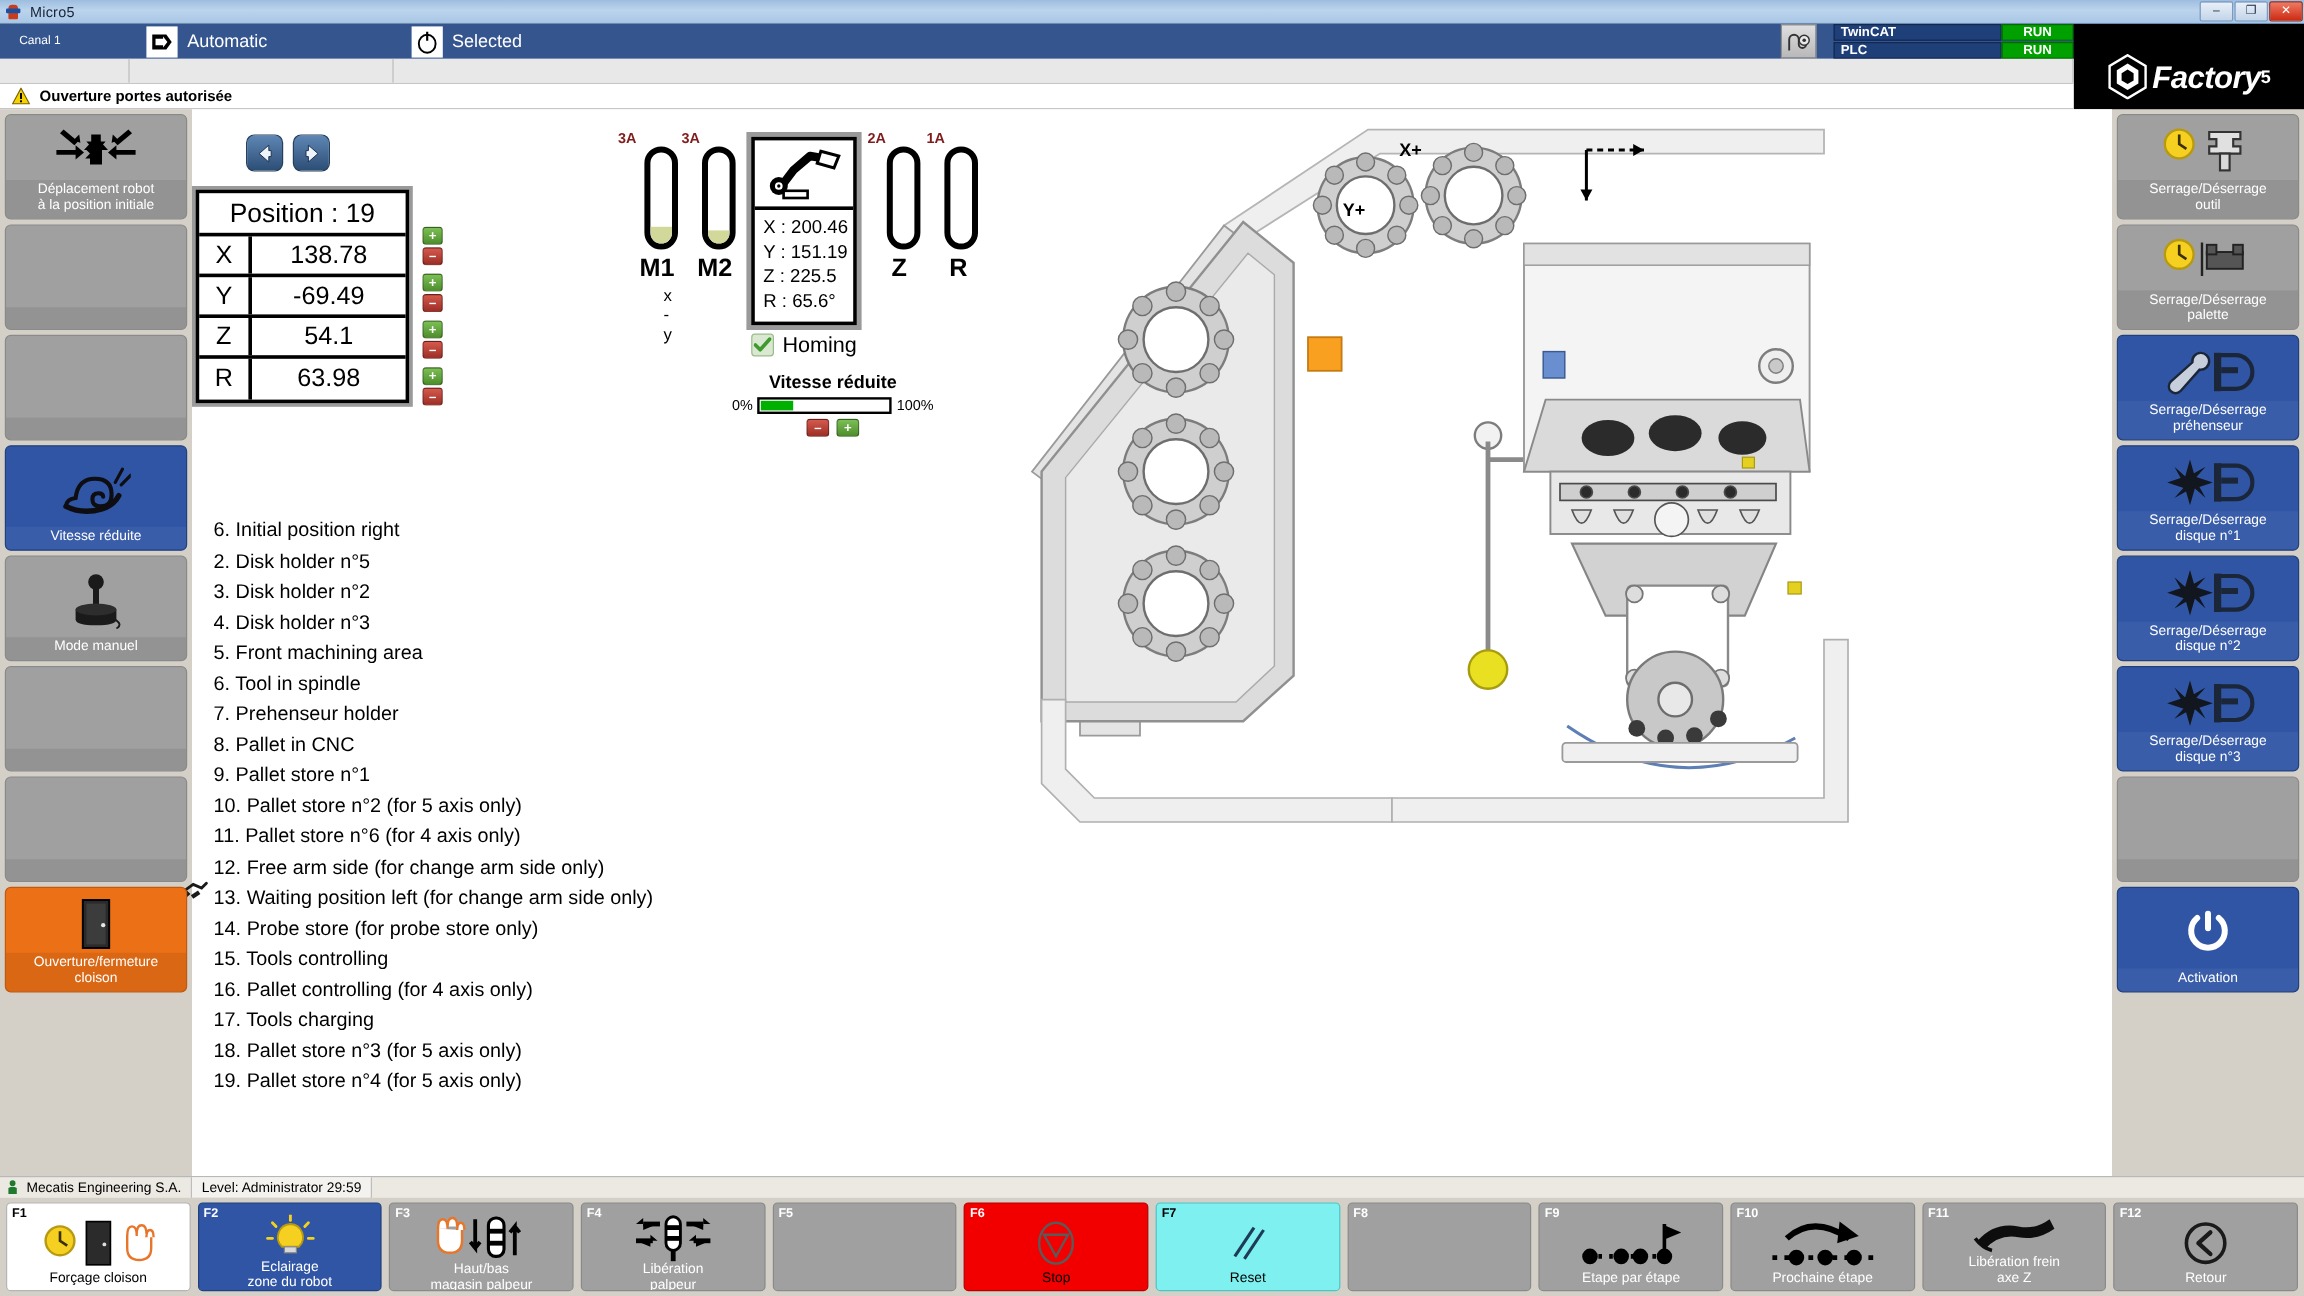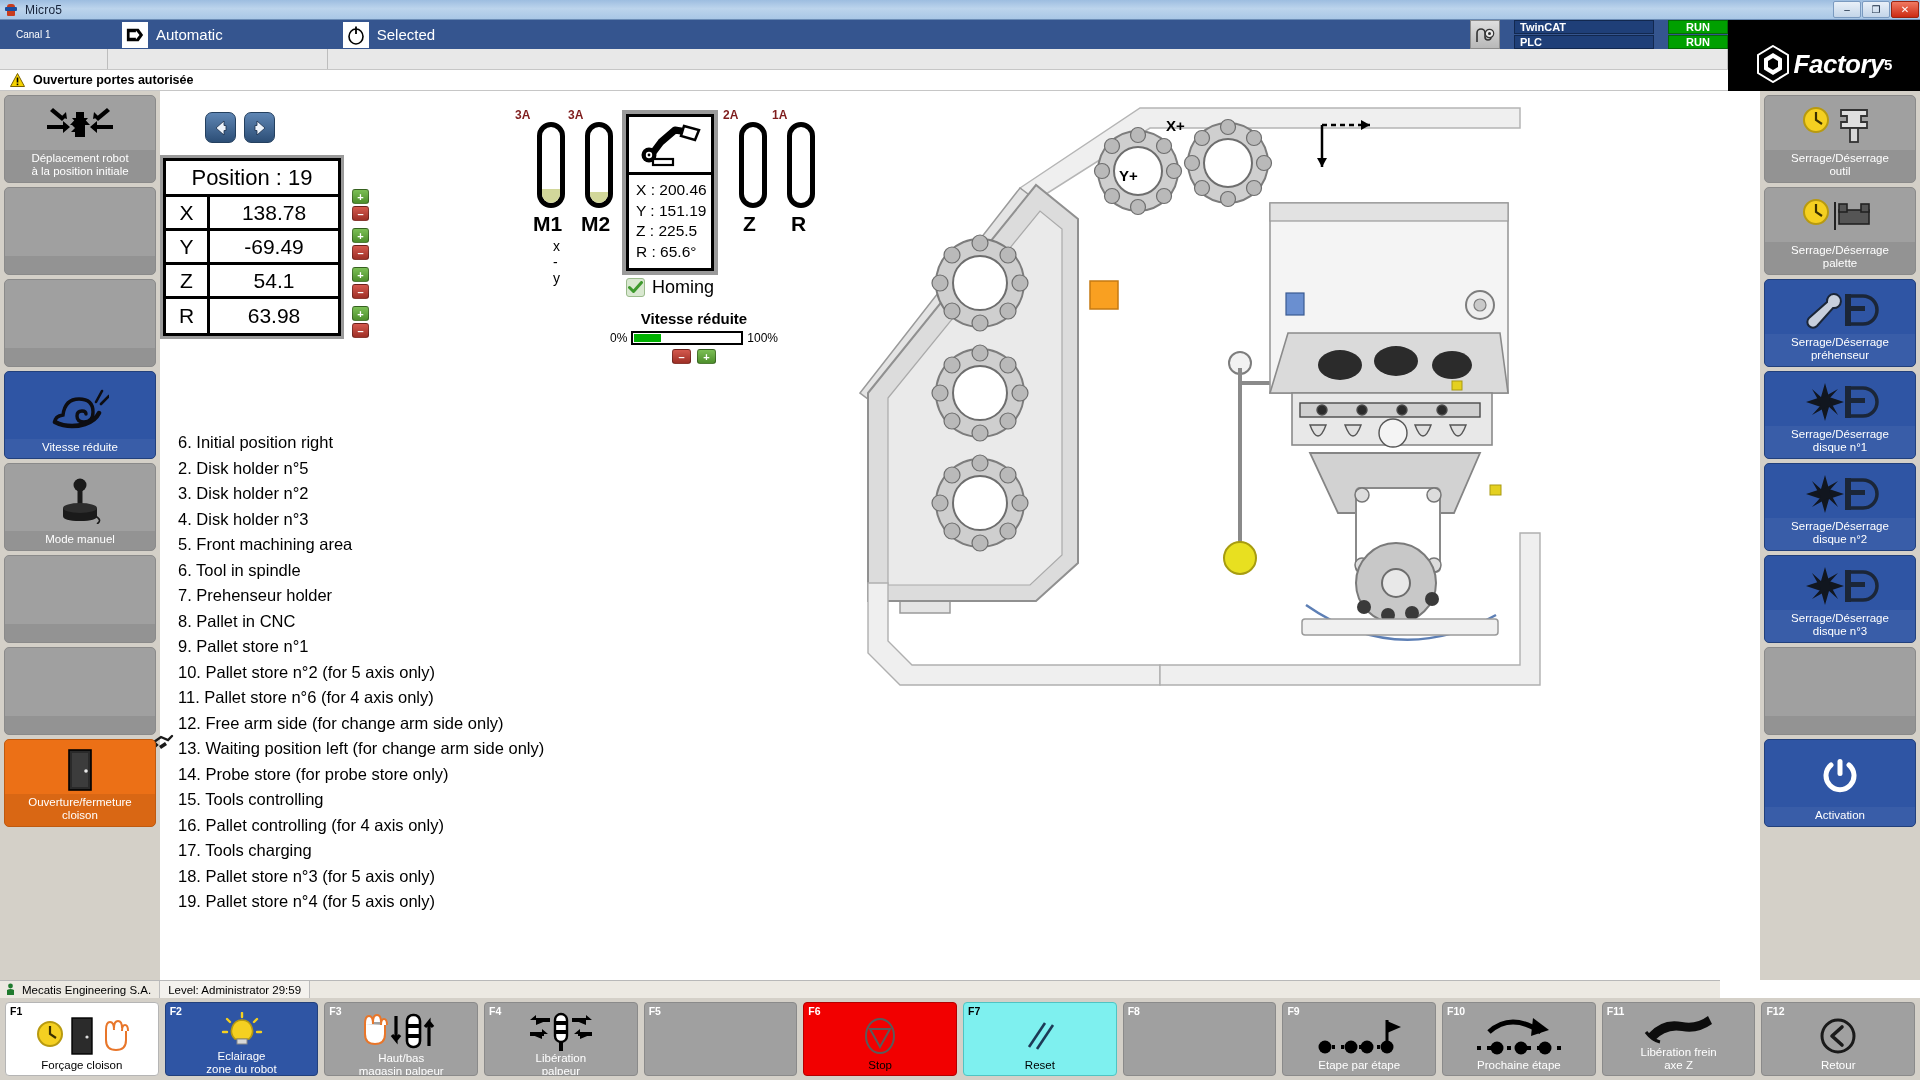--- a/index.html
+++ b/index.html
@@ -68,21 +68,21 @@
   }
   .tc-grid { display: flex; flex-direction: column; }
   .tc-row { display: flex; height: 14px; margin-bottom: 1px; padding-left: 12px; }
   .tc-name {
     width: 140px; background: #1f3f78; color: #fff;
     font-size: 11px; font-weight: bold; padding-left: 5px;
     display: flex; align-items: center;
     border: 1px solid #12284f;
   }
   .tc-state {
-    width: 60px; margin-left: 14px; background: #00a000; color: #fff;
+    width: 60px; margin-left: 0; background: #00a000; color: #fff;
     font-size: 11px; font-weight: bold;
     display: flex; align-items: center; justify-content: center;
     border: 1px solid #046b04;
   }
   .tc-dtrow { display: flex; margin-top: 1px; }
   .tc-date, .tc-time {
     background: #1f3f78; color: #fff; font-size: 11px;
     height: 14px; display: flex; align-items: center; justify-content: center;
     border: 1px solid #12284f;
   }
@@ -237,21 +237,21 @@
     border: 2px solid #000; display: flex; align-items: stretch; padding: 1px;
   }
   .speed-fill { background: #00b000; height: 100%; }
   .speed-btns { display: flex; justify-content: center; gap: 6px; margin-top: 4px; }
 
   
   .layout { position: absolute; left: 840px; top: 5px; width: 760px; height: 620px; }
 
   
   .statusbar {
-    position: absolute; left: 0; top: 980px; width: 1720px; height: 18px;
+    position: absolute; left: 0; top: 980px; width: 1920px; height: 18px;
     background: #ece9e2; border-top: 1px solid #b8b8b8;
     display: flex; align-items: center;
   }
   .sb-ico { width: 13px; height: 13px; margin: 0 5px 0 4px; }
   .sb-company { font-size: 11.5px; color: #000; padding-right: 8px; }
   .sb-level {
     font-size: 11.5px; color: #000; padding: 2px 8px; height: 18px;
     display: flex; align-items: center;
     border-left: 1px solid #bdbdbd; border-right: 1px solid #bdbdbd; background: #f4f2ee;
   }

